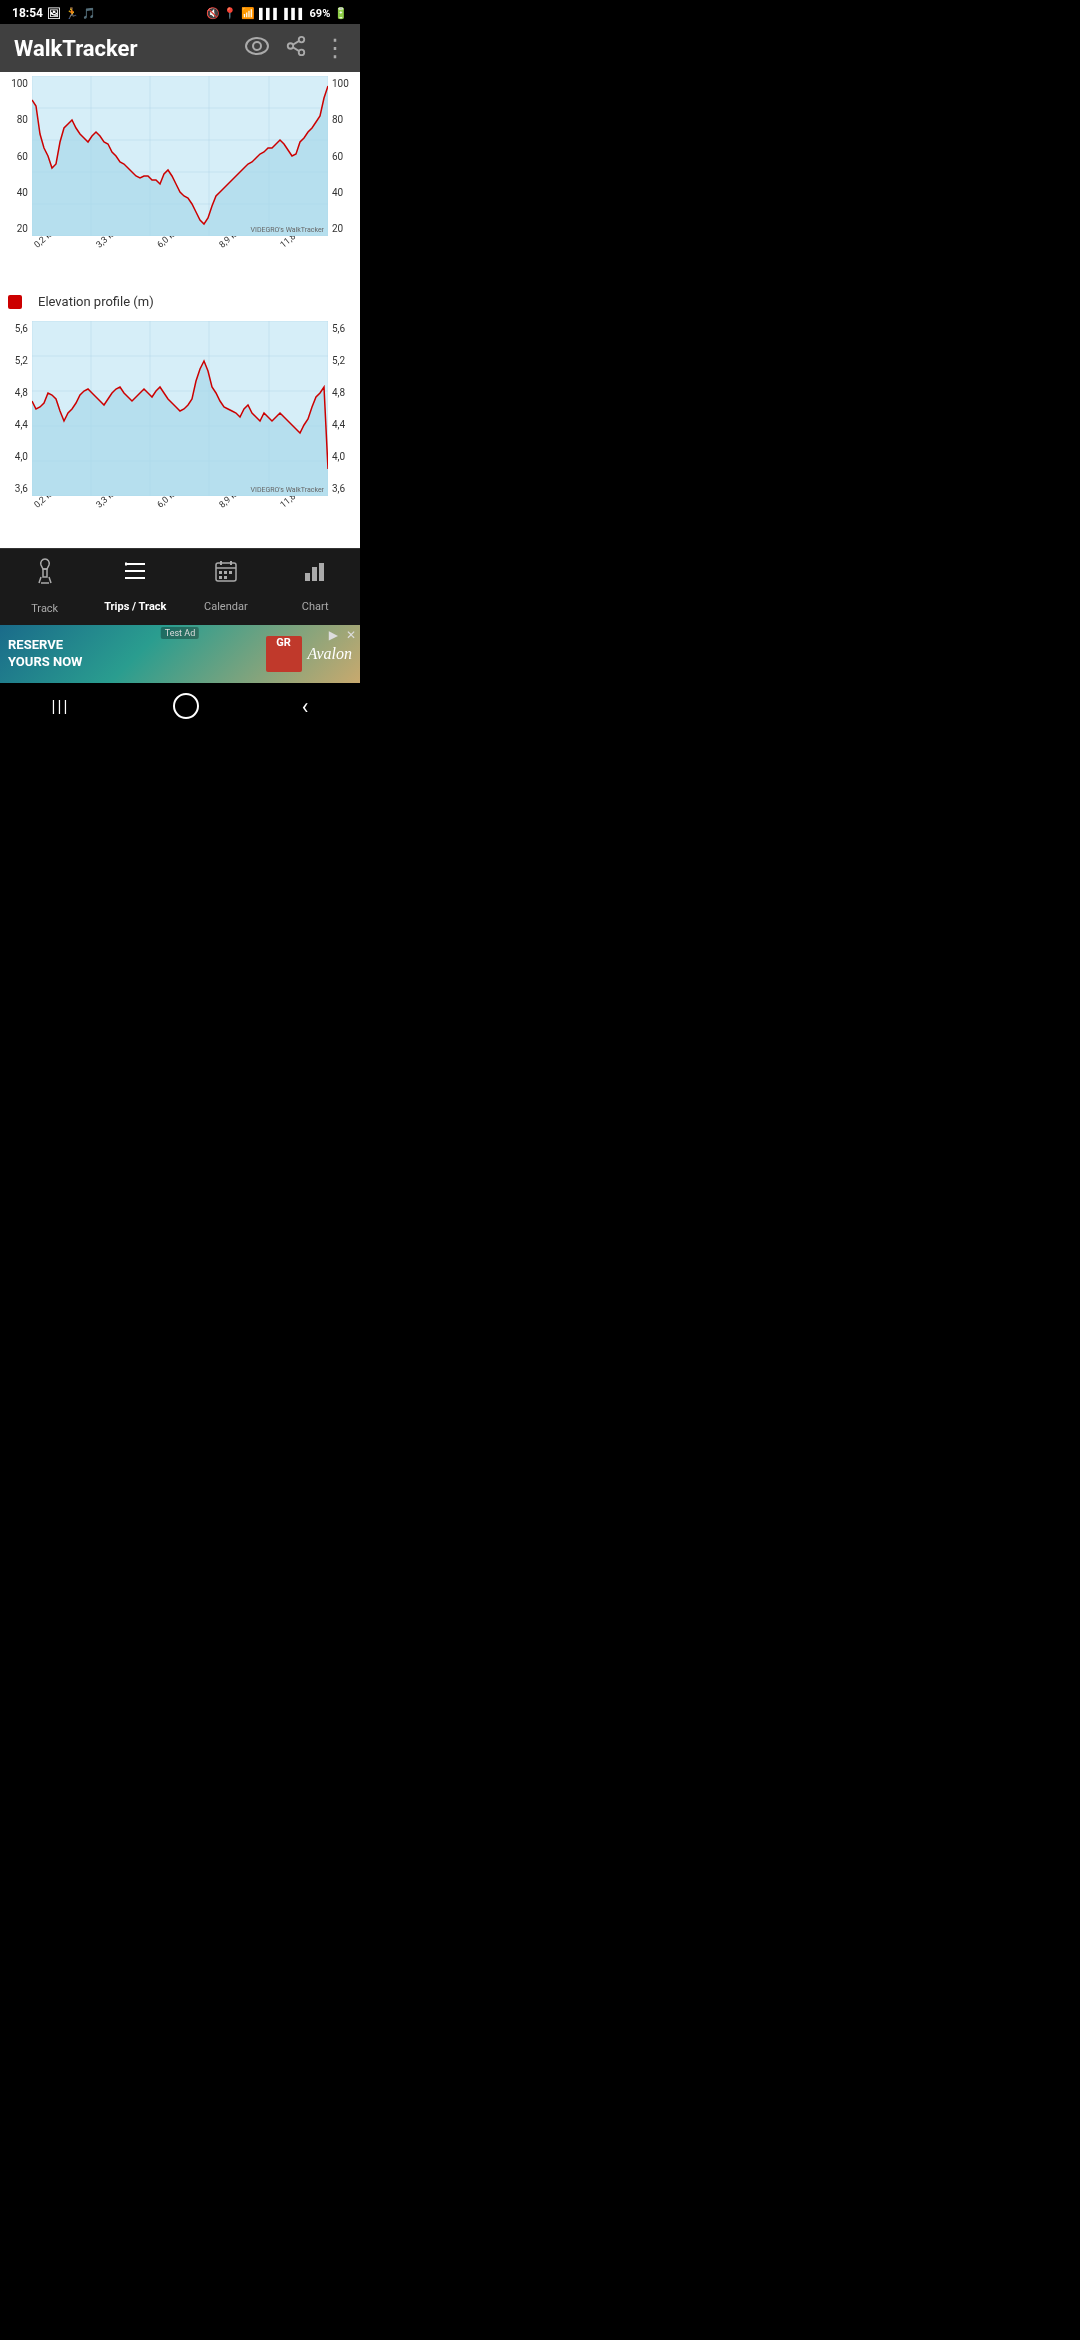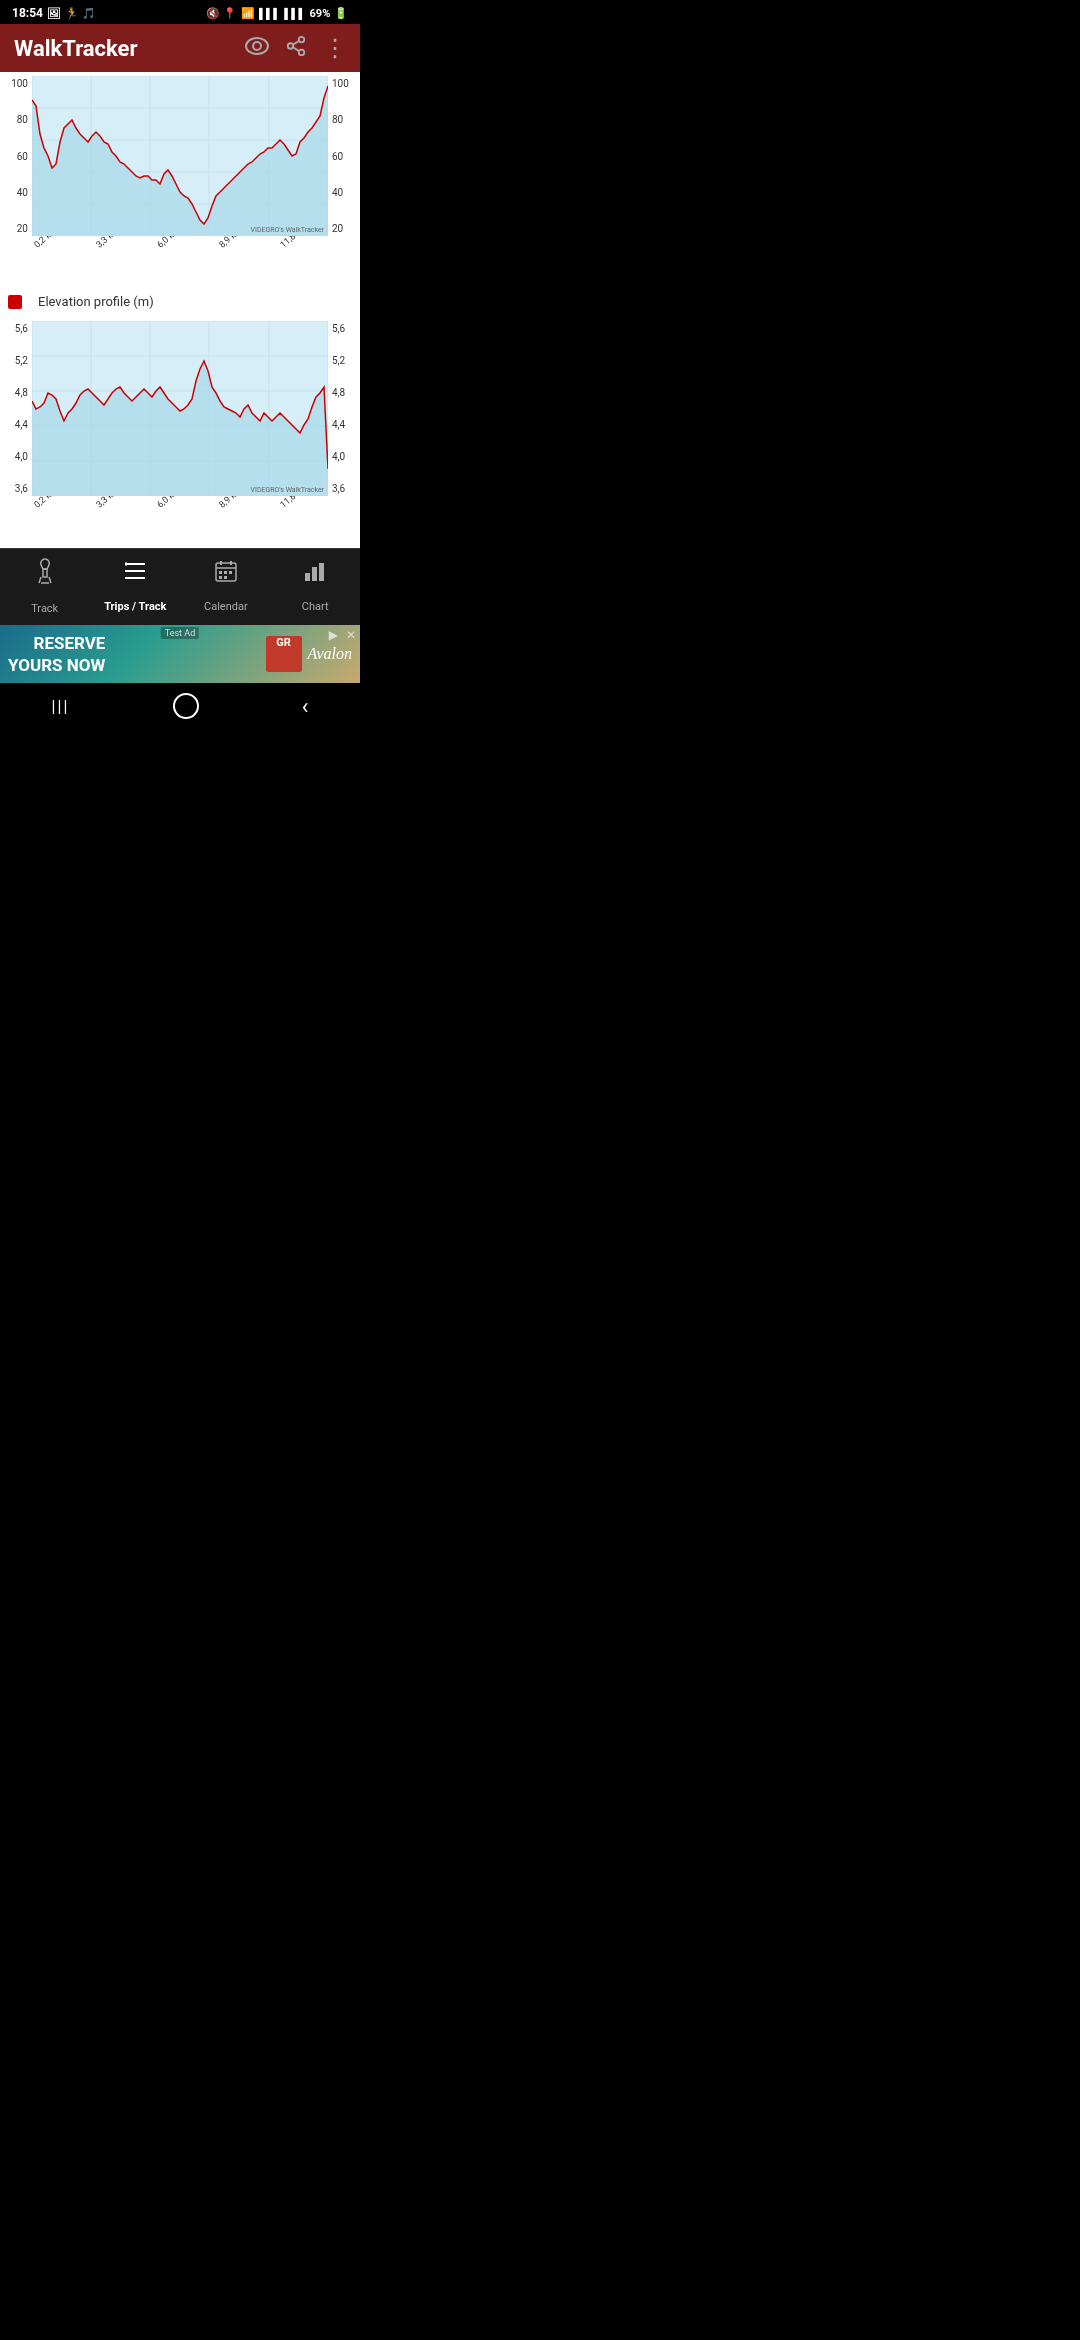--- a/index.html
+++ b/index.html
@@ -21,21 +21,21 @@
       align-items: center;
       padding: 6px 12px 4px;
       font-size: 12px;
       font-weight: bold;
     }
     .status-left { display: flex; align-items: center; gap: 4px; }
     .status-right { display: flex; align-items: center; gap: 4px; font-size: 11px; }
 
     
     .app-bar {
-      background: #7f1d1d;
+      background: #404040;
       display: flex;
       align-items: center;
       justify-content: space-between;
       padding: 10px 14px;
     }
     .app-title { font-size: 22px; font-weight: bold; color: #fff; }
     .app-icons { display: flex; gap: 16px; align-items: center; }
     .app-icon { color: #aaa; font-size: 20px; cursor: pointer; }
 
     
@@ -402,21 +402,21 @@
         <rect x="16" y="4" width="5" height="18" fill="#aaa"></rect>
       </svg>
     </span>
     <span>Chart</span>
   </div>
 </div>
 
 <div class="ad-banner">
   <div class="ad-content">
     <div style="display:flex; flex-direction:column; justify-content:center;">
-      <span style="font-size:17px; font-weight:bold; color:#fff; line-height:1.3;text-align:right;">RESERVE<br>YOURS NOW</span>
+      <span style="font-size:13px; font-weight:bold; color:#fff; line-height:1.3;">RESERVE<br>YOURS NOW</span>
     </div>
     <div style="margin-left:auto; display:flex; align-items:center; gap:6px;">
       <div style="background:#c0392b; width:36px; height:36px; display:flex; justify-content:center; border-radius:2px;">
         <span style="color:#fff; font-weight:bold; font-size:11px;">GR</span>
       </div>
       <span style="font-style:italic; font-size:16px; color:#fff; font-family:serif;">Avalon</span>
     </div>
   </div>
   <span class="ad-test-label" style="position:absolute;top:2px;left:50%;transform:translateX(-50%);font-size:9px;color:#ddd;background:rgba(0,0,0,0.3);padding:1px 4px;border-radius:2px;">Test Ad</span>
   <span class="ad-skip" style="position:absolute;top:3px;right:22px;font-size:12px;color:#ddd;">▶</span>

